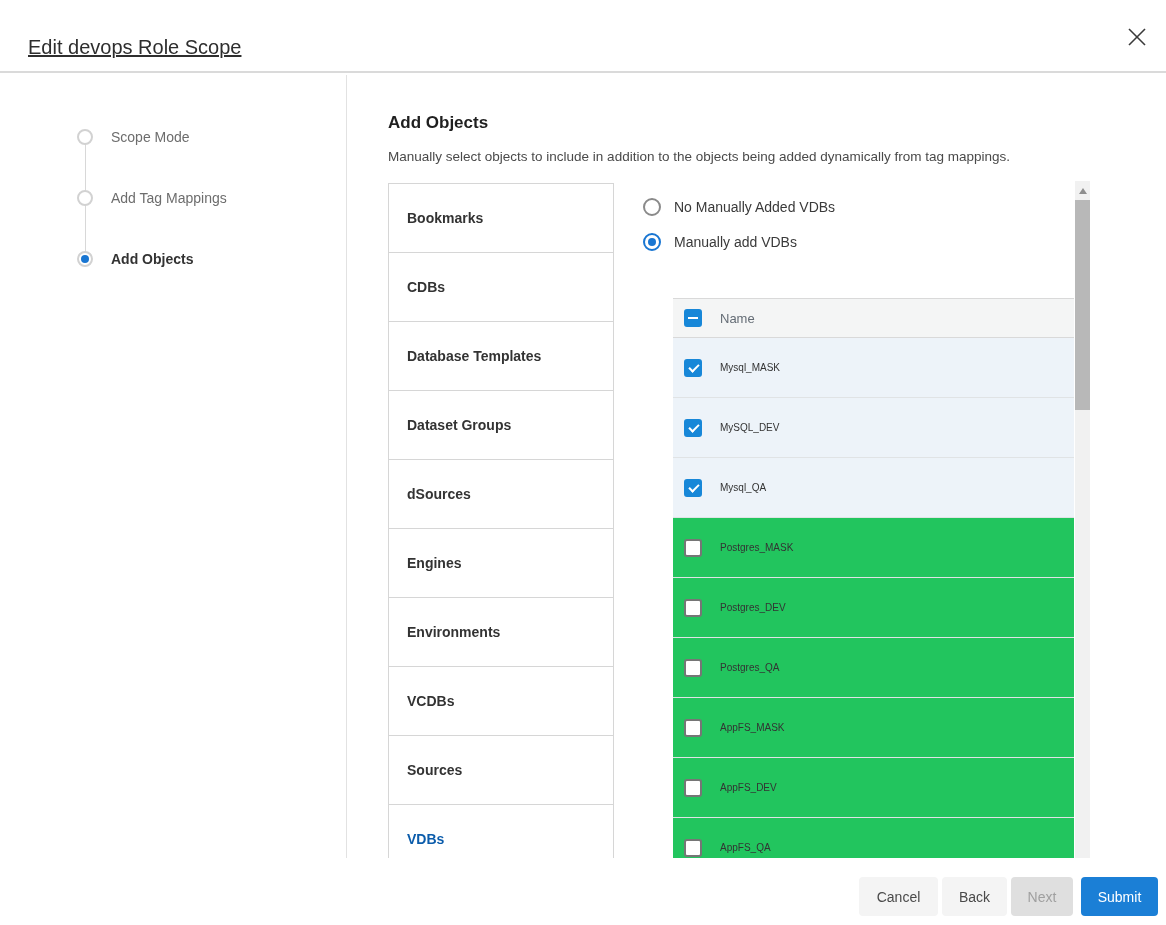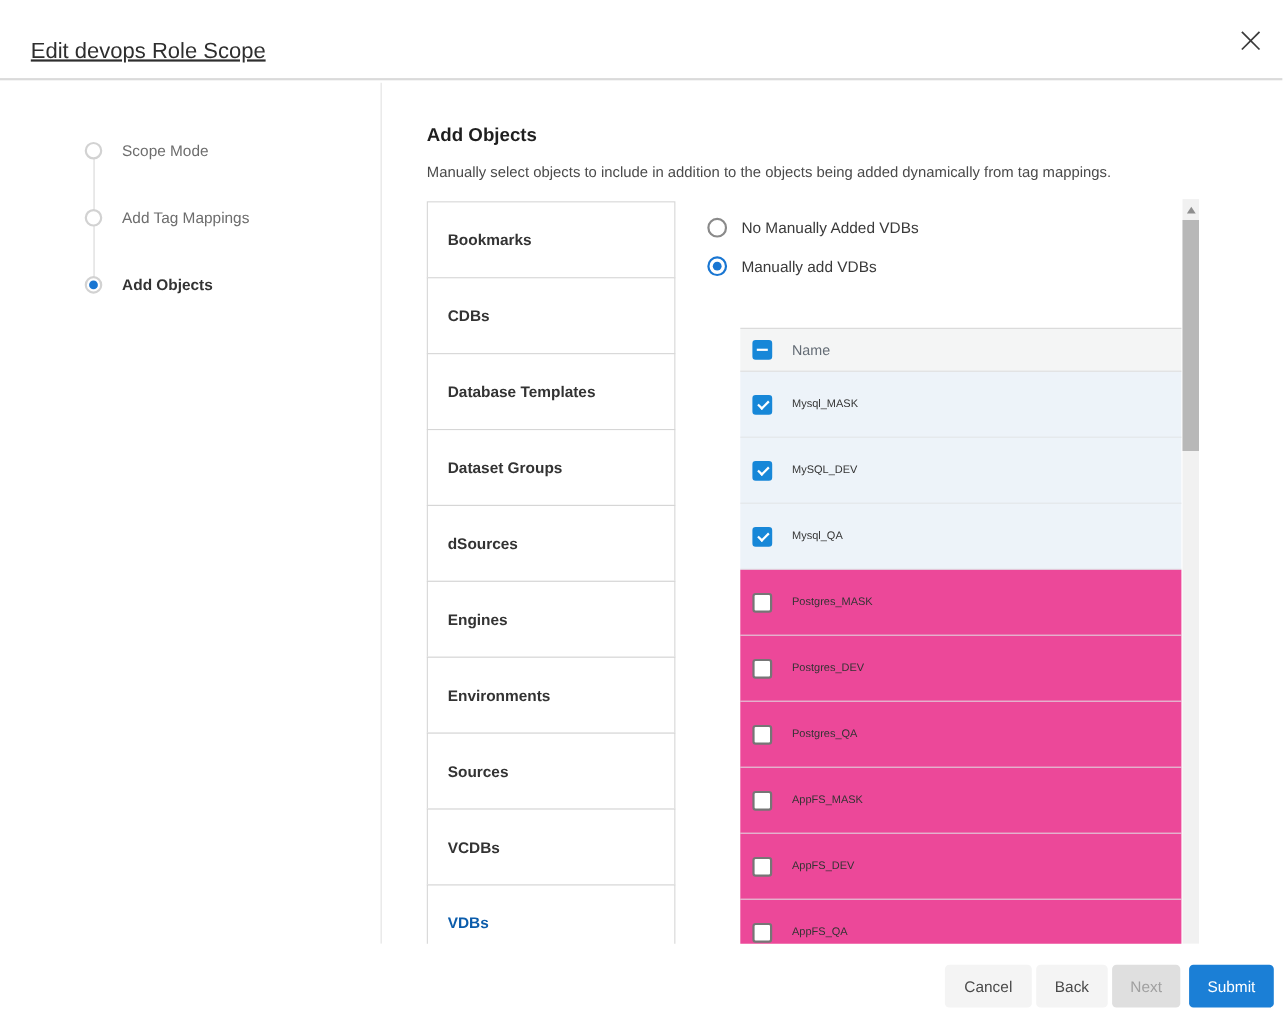--- a/index.html
+++ b/index.html
@@ -54,21 +54,21 @@
   .checkbox{width:18px;height:18px;border:2px solid #767676;border-radius:3px;background:#fff;position:relative;flex:none;cursor:pointer;}
   .checkbox.checked,.checkbox.indeterminate{background:var(--check-blue);border-color:var(--check-blue);}
   .checkbox.checked::after{content:'';position:absolute;left:3px;top:3.5px;width:8px;height:4px;border-left:2px solid #fff;border-bottom:2px solid #fff;transform:rotate(-45deg);}
   .checkbox.indeterminate::after{content:'';position:absolute;left:2px;top:6px;width:10px;height:2px;background:#fff;}
 
   
   .vdb-table{position:absolute;left:325px;top:223px;width:401px;}
   .vdb-table-header{height:40px;background:#f4f5f5;border-top:1px solid #d9d9d9;border-bottom:1px solid #d9d9d9;display:flex;align-items:center;}
   .vdb-table-header .checkbox{margin-left:11px;}
   .col-name{margin-left:18px;font-size:13px;color:#646c75;}
-  .vdb-row{height:60px;background:#ec4899;border-bottom:1px solid #e0e3e5;display:flex;align-items:center;cursor:pointer;}
+  .vdb-row{height:60px;background:#22c55e;border-bottom:1px solid #e0e3e5;display:flex;align-items:center;cursor:pointer;}
   .vdb-row.selected{background:var(--row-selected);}
   .vdb-row .checkbox{margin-left:11px;}
   .vdb-row-name{margin-left:18px;font-size:10px;color:#333;}
 
   
   .scrollbar{position:absolute;left:727px;top:106px;width:15px;height:677px;background:#f1f1f1;}
   .scroll-up-arrow{position:absolute;top:7px;left:3.5px;width:0;height:0;border-left:4px solid transparent;border-right:4px solid transparent;border-bottom:6px solid #8e8e8e;cursor:pointer;}
   .scroll-thumb{position:absolute;top:19px;left:0;width:15px;height:210px;background:#b8b8b8;cursor:pointer;}
 
   
@@ -137,24 +137,24 @@
         <div class="category-item">
           <span>dSources</span>
         </div>
         <div class="category-item">
           <span>Engines</span>
         </div>
         <div class="category-item">
           <span>Environments</span>
         </div>
         <div class="category-item">
+          <span>VCDBs</span>
+        </div>
+        <div class="category-item">
           <span>Sources</span>
-        </div>
-        <div class="category-item">
-          <span>VCDBs</span>
         </div>
         <div class="category-item selected">
           <span>VDBs</span>
         </div>
       </div>
 
     <div class="radio-group">
 
     <div class="radio-row">
           <span class="radio"></span>

